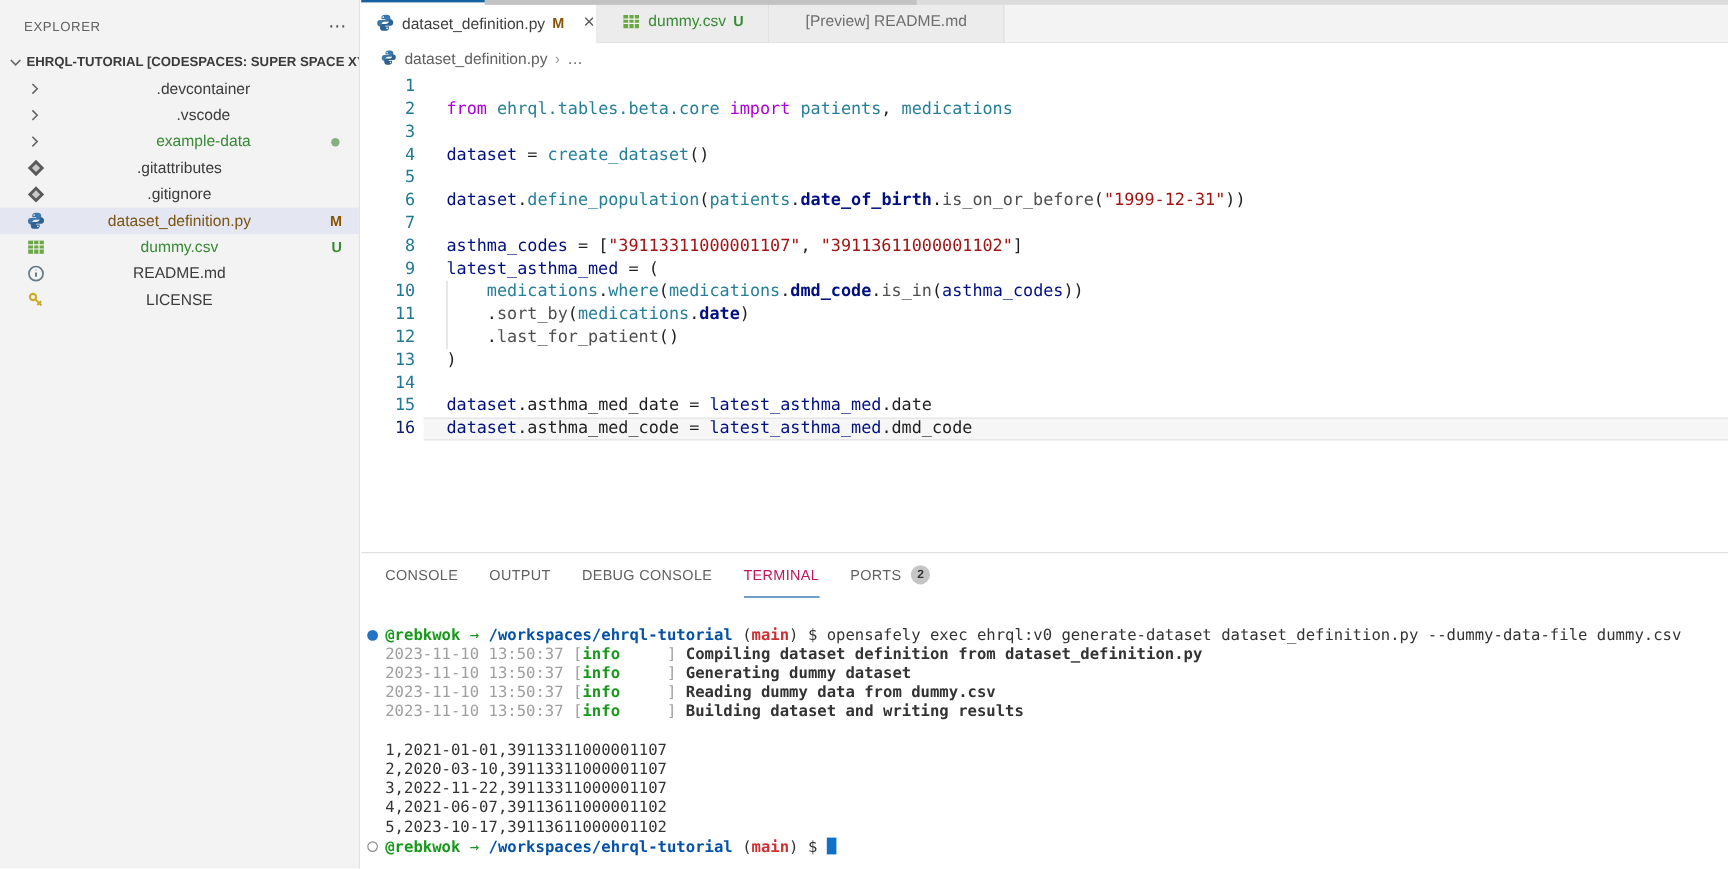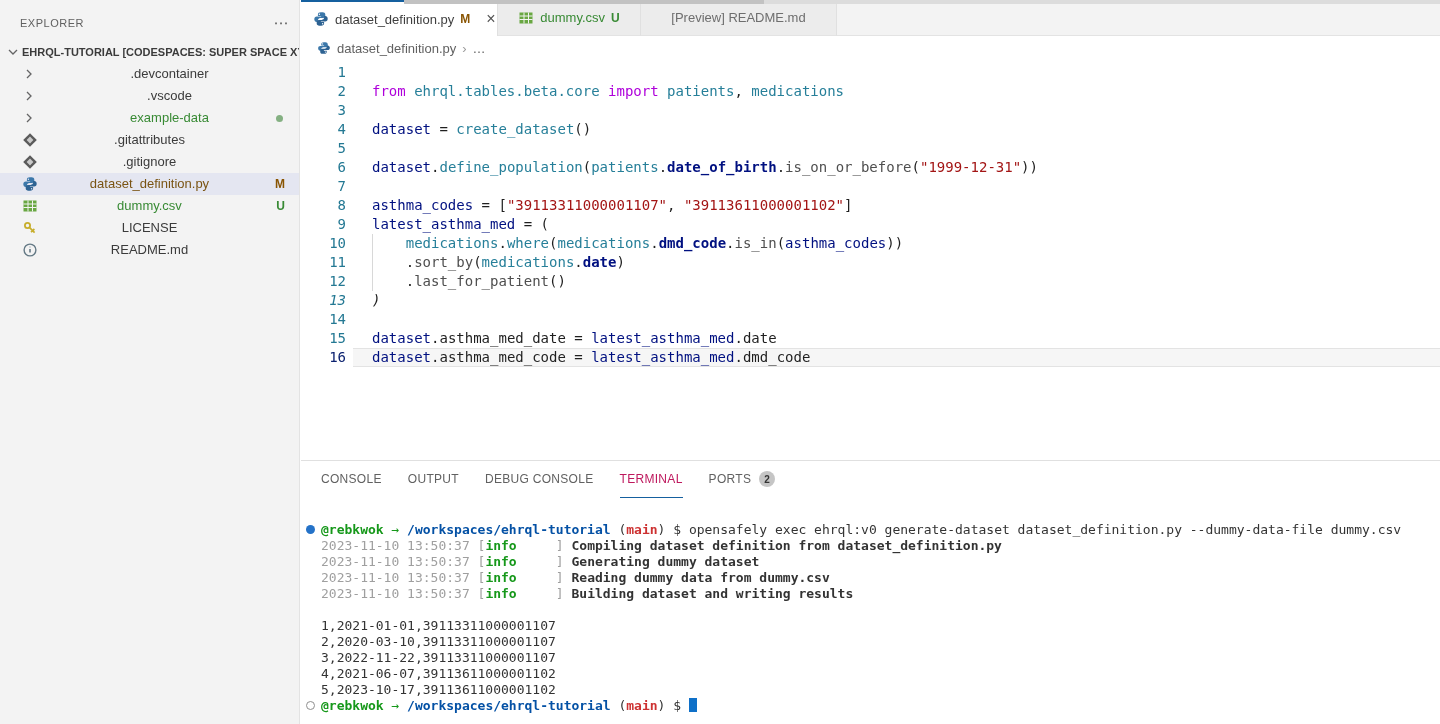--- a/index.html
+++ b/index.html
@@ -132,27 +132,27 @@
             </svg></span><span class="name">.gitignore</span></div>
         <div class="sb-row file selected"><span class="ficon"><svg width="16" height="16" viewBox="0 0 16 16">
               <path d="M7.9 1.3c-1.9 0-3 .9-3 2.2V5h3.2v.6H3.7c-1.4 0-2.4 1-2.4 2.7 0 1.6 1 2.7 2.4 2.7h1.2V9.4c0-1.3 1.1-2.3 2.4-2.3h3c1.1 0 2-.9 2-2V3.5c0-1.3-1.2-2.2-2.6-2.2H7.9zM6.4 2.6c.4 0 .7.3.7.7s-.3.7-.7.7-.7-.3-.7-.7.3-.7.7-.7z" fill="#3c78aa"></path>
               <path d="M8.1 14.7c1.9 0 3-.9 3-2.2V11H7.9v-.6h4.4c1.4 0 2.4-1 2.4-2.7 0-1.6-1-2.7-2.4-2.7h-1.2v1.6c0 1.3-1.1 2.3-2.4 2.3h-3c-1.1 0-2 .9-2 2v1.6c0 1.3 1.2 2.2 2.6 2.2h1.8zm1.5-1.3c-.4 0-.7-.3-.7-.7s.3-.7.7-.7.7.3.7.7-.3.7-.7.7z" fill="#2d6292"></path>
             </svg></span><span class="name modified-name">dataset_definition.py</span><span class="sb-badge" style="color: rgb(137, 85, 3);">M</span></div>
         <div class="sb-row file"><span class="ficon"><svg width="16" height="16" viewBox="0 0 16 16">
               <rect x="1.5" y="2.5" width="13" height="11" fill="#69a742"></rect>
               <path d="M1.5 6h13M1.5 9.5h13M6 2.5v11M10.5 2.5v11" stroke="#f3f3f3" stroke-width="1"></path>
             </svg></span><span class="name green-name">dummy.csv</span><span class="sb-badge" style="color: rgb(56, 138, 52);">U</span></div>
         <div class="sb-row file"><span class="ficon"><svg width="16" height="16" viewBox="0 0 16 16">
+              <circle cx="8" cy="8" r="5.9" fill="none" stroke="#647985" stroke-width="1.4"></circle>
+              <path d="M8 7v3.6M8 4.8v.4" stroke="#647985" stroke-width="1.6"></path>
+            </svg></span><span class="name">README.md</span></div>
+        <div class="sb-row file"><span class="ficon"><svg width="16" height="16" viewBox="0 0 16 16">
               <circle cx="5.5" cy="5.5" r="2.6" fill="none" stroke="#c7ae2c" stroke-width="1.8"></circle>
               <path d="M7.4 7.4l5.2 5.2M10.6 10.6l1.8-1.6M9 12.2l1.5-1.4" stroke="#c7ae2c" stroke-width="1.7" fill="none"></path>
             </svg></span><span class="name">LICENSE</span></div>
-        <div class="sb-row file"><span class="ficon"><svg width="16" height="16" viewBox="0 0 16 16">
-              <circle cx="8" cy="8" r="5.9" fill="none" stroke="#647985" stroke-width="1.4"></circle>
-              <path d="M8 7v3.6M8 4.8v.4" stroke="#647985" stroke-width="1.6"></path>
-            </svg></span><span class="name">README.md</span></div>
       </div>
   </aside>
 
   <div class="tabbar" id="tabbar">
       <div class="tab active">
         <span class="ticon"><svg width="16" height="16" viewBox="0 0 16 16">
             <path d="M7.9 1.3c-1.9 0-3 .9-3 2.2V5h3.2v.6H3.7c-1.4 0-2.4 1-2.4 2.7 0 1.6 1 2.7 2.4 2.7h1.2V9.4c0-1.3 1.1-2.3 2.4-2.3h3c1.1 0 2-.9 2-2V3.5c0-1.3-1.2-2.2-2.6-2.2H7.9zM6.4 2.6c.4 0 .7.3.7.7s-.3.7-.7.7-.7-.3-.7-.7.3-.7.7-.7z" fill="#3c78aa"></path>
             <path d="M8.1 14.7c1.9 0 3-.9 3-2.2V11H7.9v-.6h4.4c1.4 0 2.4-1 2.4-2.7 0-1.6-1-2.7-2.4-2.7h-1.2v1.6c0 1.3-1.1 2.3-2.4 2.3h-3c-1.1 0-2 .9-2 2v1.6c0 1.3 1.2 2.2 2.6 2.2h1.8zm1.5-1.3c-.4 0-.7-.3-.7-.7s.3-.7.7-.7.7.3.7.7-.3.7-.7.7z" fill="#2d6292"></path>
           </svg></span>
         <span>dataset_definition.py</span>
@@ -228,21 +228,21 @@
         <span class="code-src"><span class="c-p">    </span><span class="c-mod">medications</span><span class="c-p">.</span><span class="c-mod">where</span><span class="c-p">(</span><span class="c-mod">medications</span><span class="c-p">.</span><span class="c-prop">dmd_code</span><span class="c-p">.</span><span class="c-meth">is_in</span><span class="c-p">(</span><span class="c-var">asthma_codes</span><span class="c-p">))</span></span>
       </div>
       <div class="code-line" style="top: 193px;">
         <span class="code-num">11</span>
         <span class="code-src"><span class="c-p">    .</span><span class="c-meth">sort_by</span><span class="c-p">(</span><span class="c-mod">medications</span><span class="c-p">.</span><span class="c-prop">date</span><span class="c-p">)</span></span>
       </div>
       <div class="code-line" style="top: 212px;">
         <span class="code-num">12</span>
         <span class="code-src"><span class="c-p">    .</span><span class="c-meth">last_for_patient</span><span class="c-p">()</span></span>
       </div>
-      <div class="code-line" style="top: 231px; font-style: italic;">
+      <div class="code-line" style="top: 231px;">
         <span class="code-num">13</span>
         <span class="code-src"><span class="c-p">)</span></span>
       </div>
       <div class="code-line" style="top: 250px;">
         <span class="code-num">14</span>
         <span class="code-src"></span>
       </div>
       <div class="code-line" style="top: 269px;">
         <span class="code-num">15</span>
         <span class="code-src"><span class="c-var">dataset</span><span class="c-p">.</span><span class="c-pln">asthma_med_date</span><span class="c-p"> = </span><span class="c-var">latest_asthma_med</span><span class="c-p">.</span><span class="c-pln">date</span></span>

